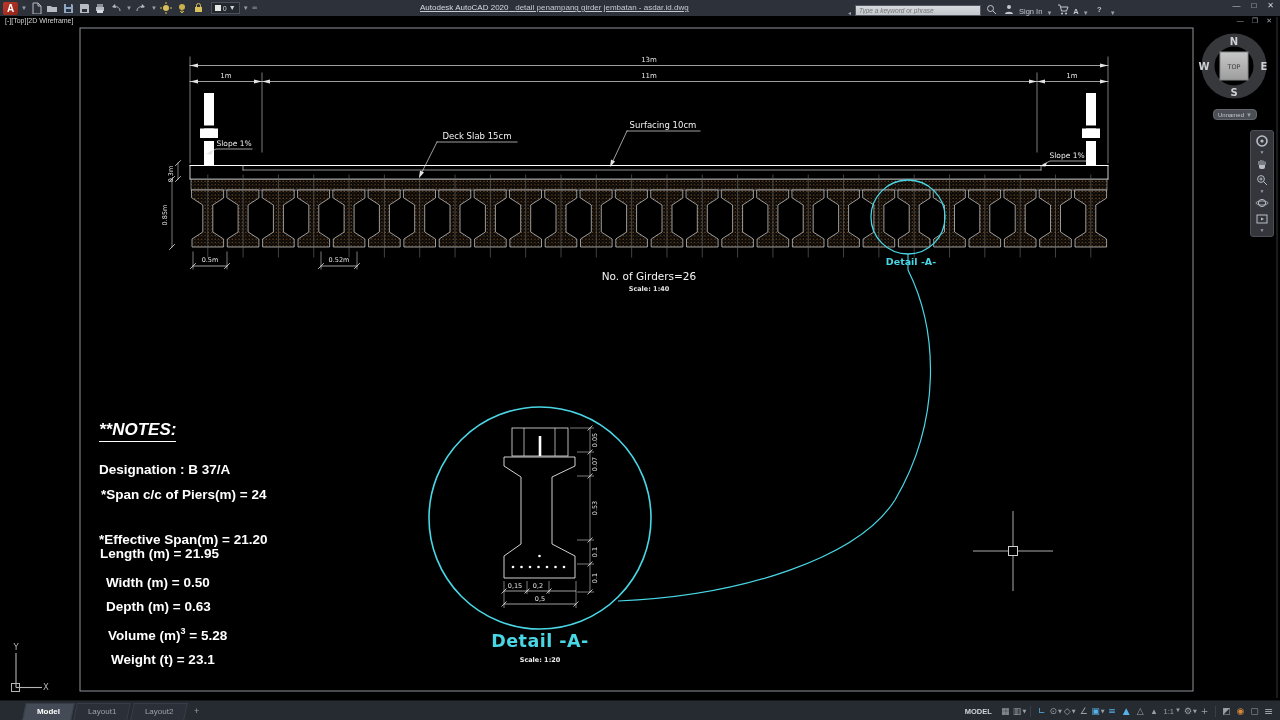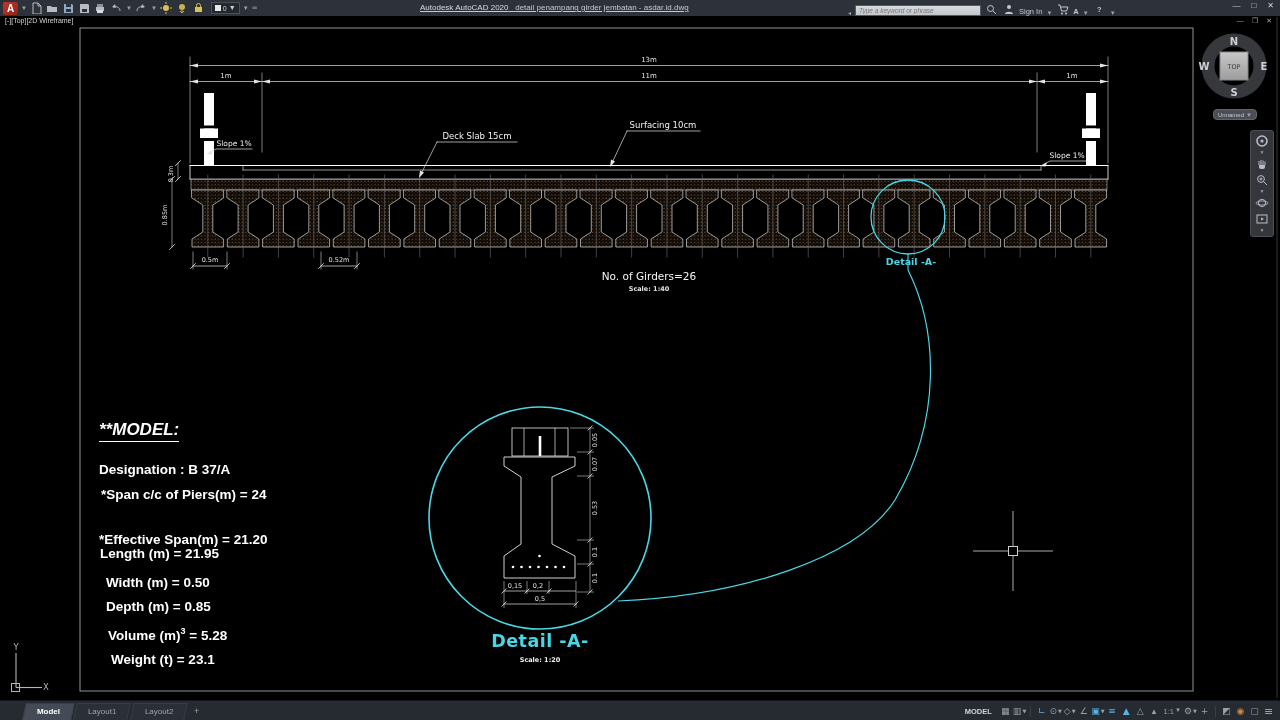--- a/index.html
+++ b/index.html
@@ -469,27 +469,27 @@
       <circle cx="7" cy="7" r="3.6" fill="none" stroke="#b9bec6"></circle>
         <ellipse cx="7" cy="7" rx="6" ry="2" fill="none" stroke="#b9bec6" stroke-width="0.8"></ellipse>
       </svg>
     <svg width="14" height="14">
       <rect x="2" y="3" width="10" height="8" fill="none" stroke="#b9bec6"></rect>
         <path d="M6 5.5l3 1.5-3 1.5z" fill="#b9bec6"></path>
       </svg>
     <span class="ncaret">▼</span>
   </div>
 
-  <div class="note" id="note-heading" style="left:99px;top:420px">**MODEL:</div>
+  <div class="note" id="note-heading" style="left:99px;top:420px">**NOTES:</div>
   <div class="note" style="left:99px;top:462px">Designation : B 37/A</div>
   <div class="note" style="left:101px;top:487px">*Span c/c of Piers(m) = 24</div>
   <div class="note" style="left:99px;top:532px">*Effective Span(m) = 21.20</div>
   <div class="note" style="left:100px;top:546px">Length (m) = 21.95</div>
   <div class="note" style="left:106px;top:575px">Width (m) = 0.50</div>
-  <div class="note" style="left:106px;top:599px">Depth (m) = 0.85</div>
+  <div class="note" style="left:106px;top:599px">Depth (m) = 0.63</div>
   <div class="note" style="left:108px;top:626px"><span>Volume (m)</span><sup>3</sup><span> = 5.28</span></div>
   <div class="note" style="left:111px;top:652px">Weight (t) = 23.1</div>
 
   <div id="bottombar">
     <div class="tabs">
       <div class="tab active"><span>Model</span></div>
       <div class="tab"><span>Layout1</span></div>
       <div class="tab"><span>Layout2</span></div>
       <div class="tab-add">+</div>
     </div>

